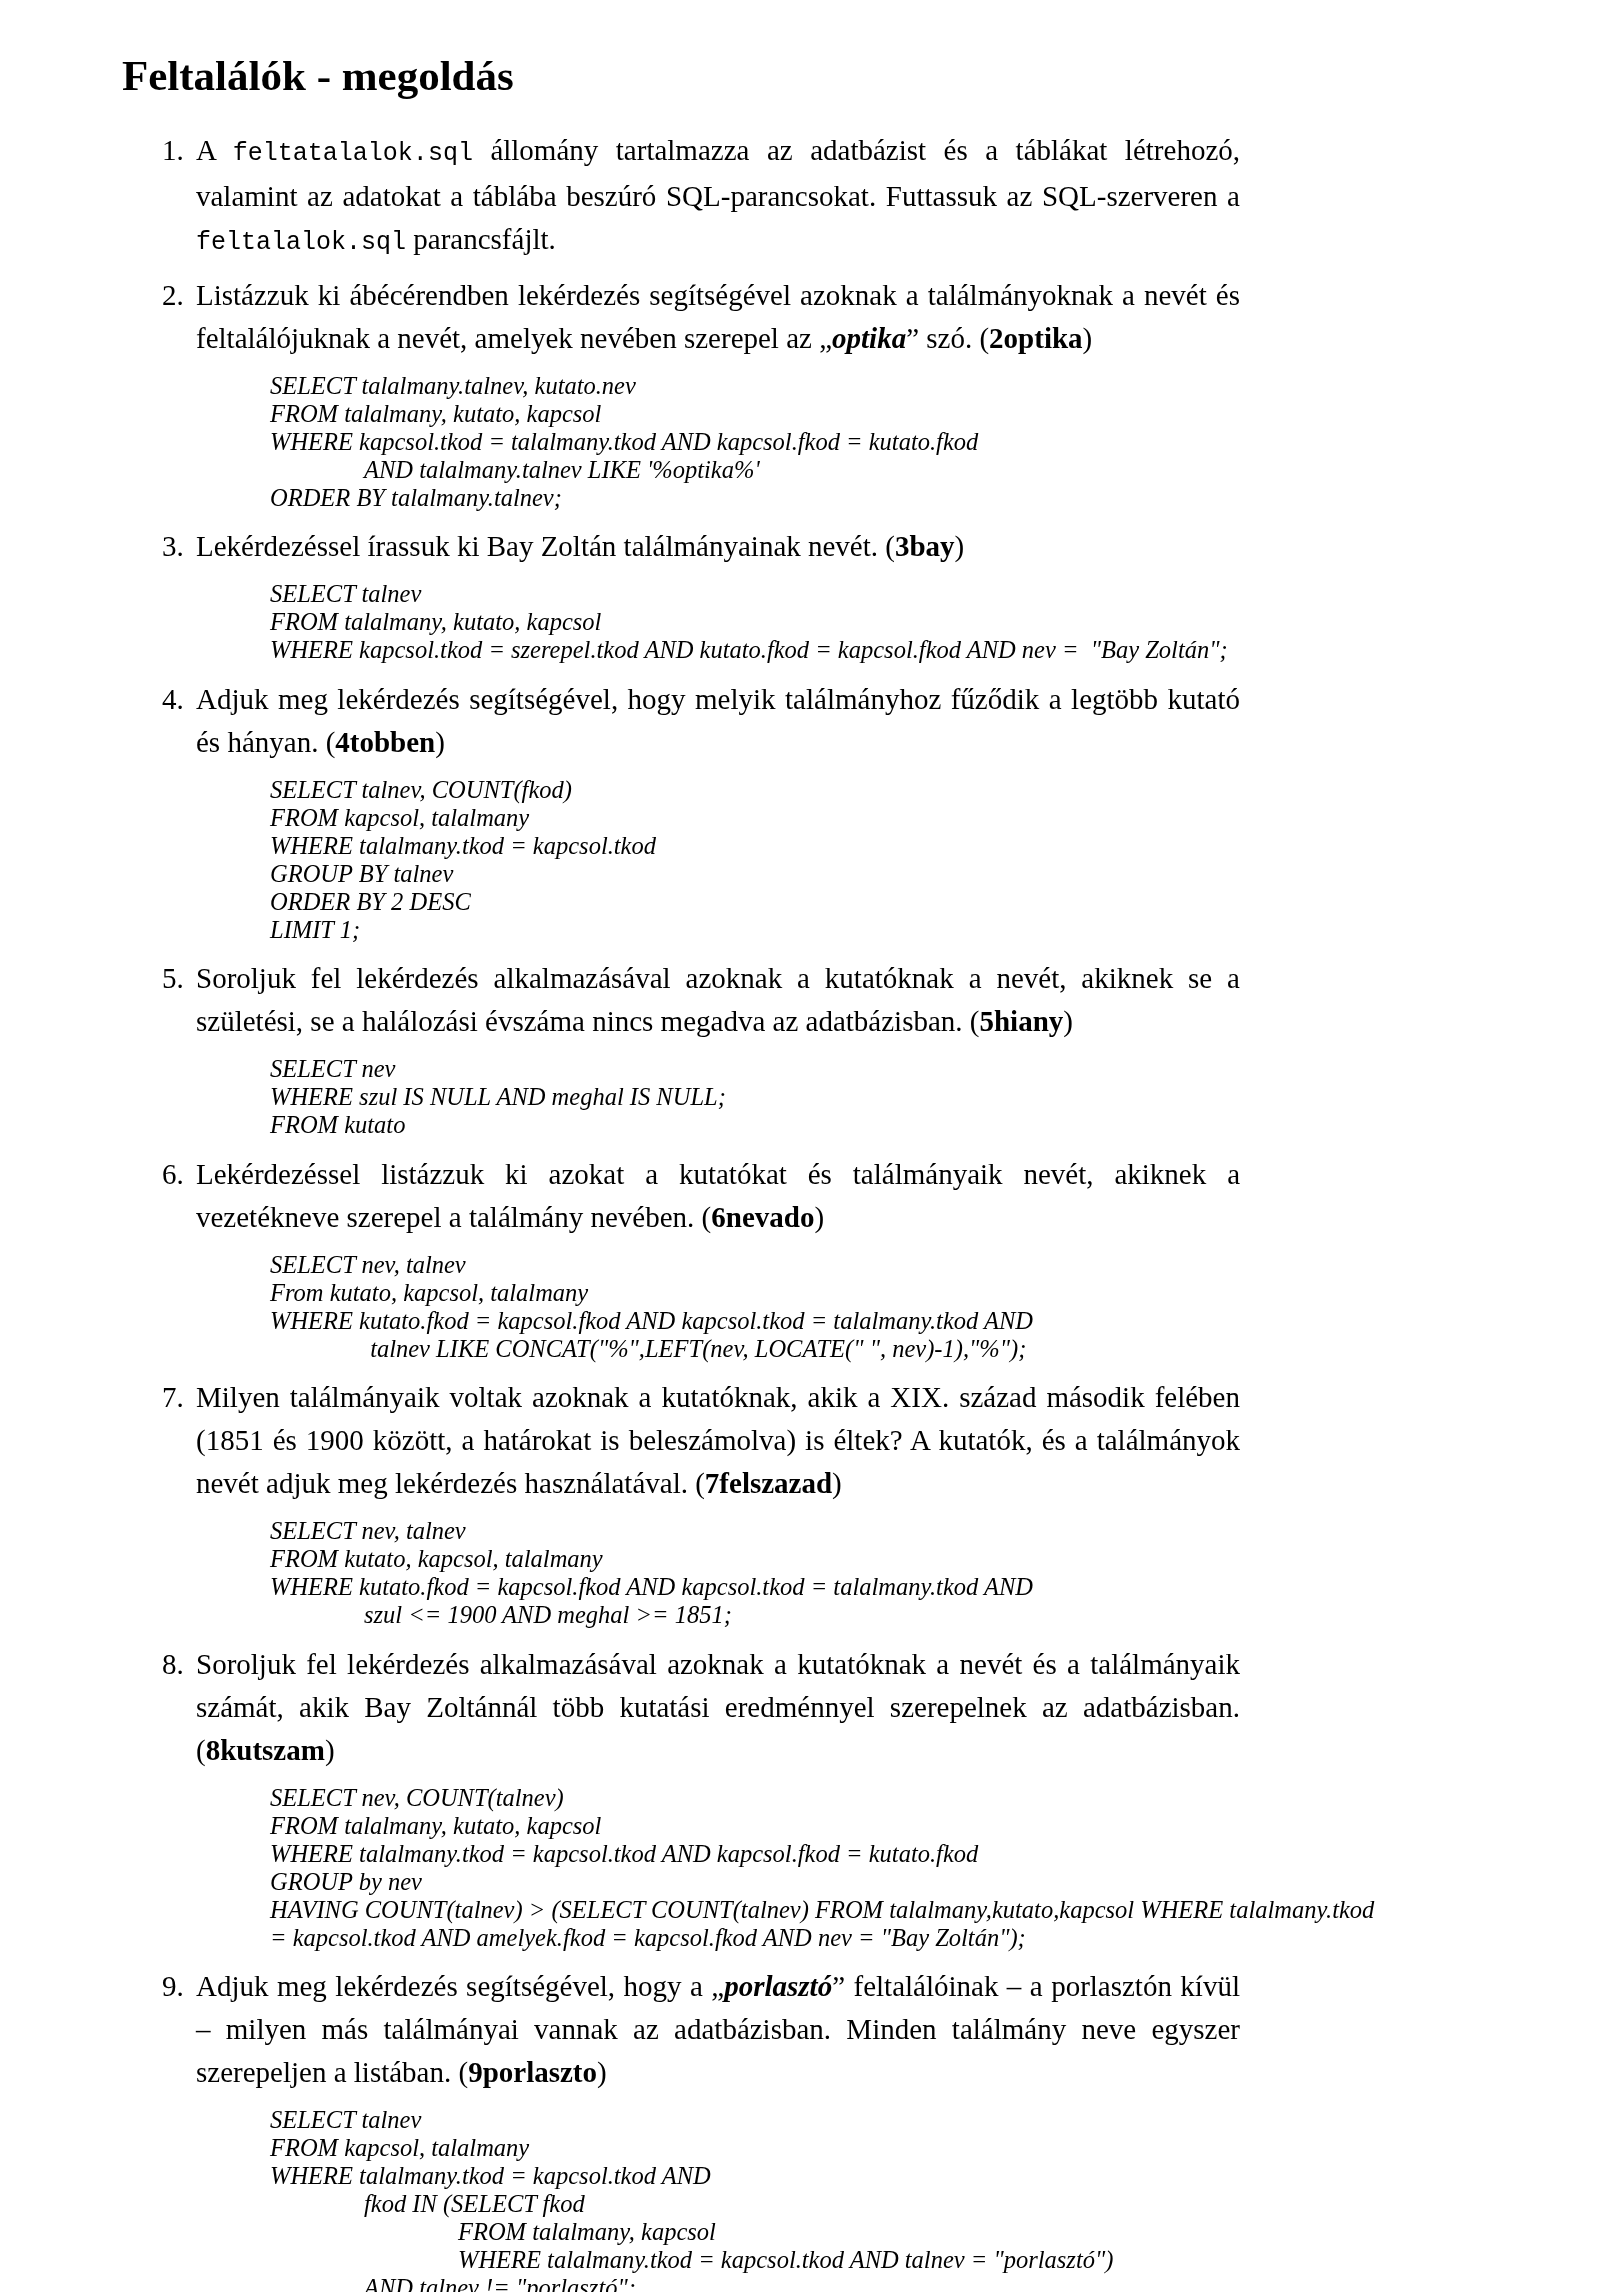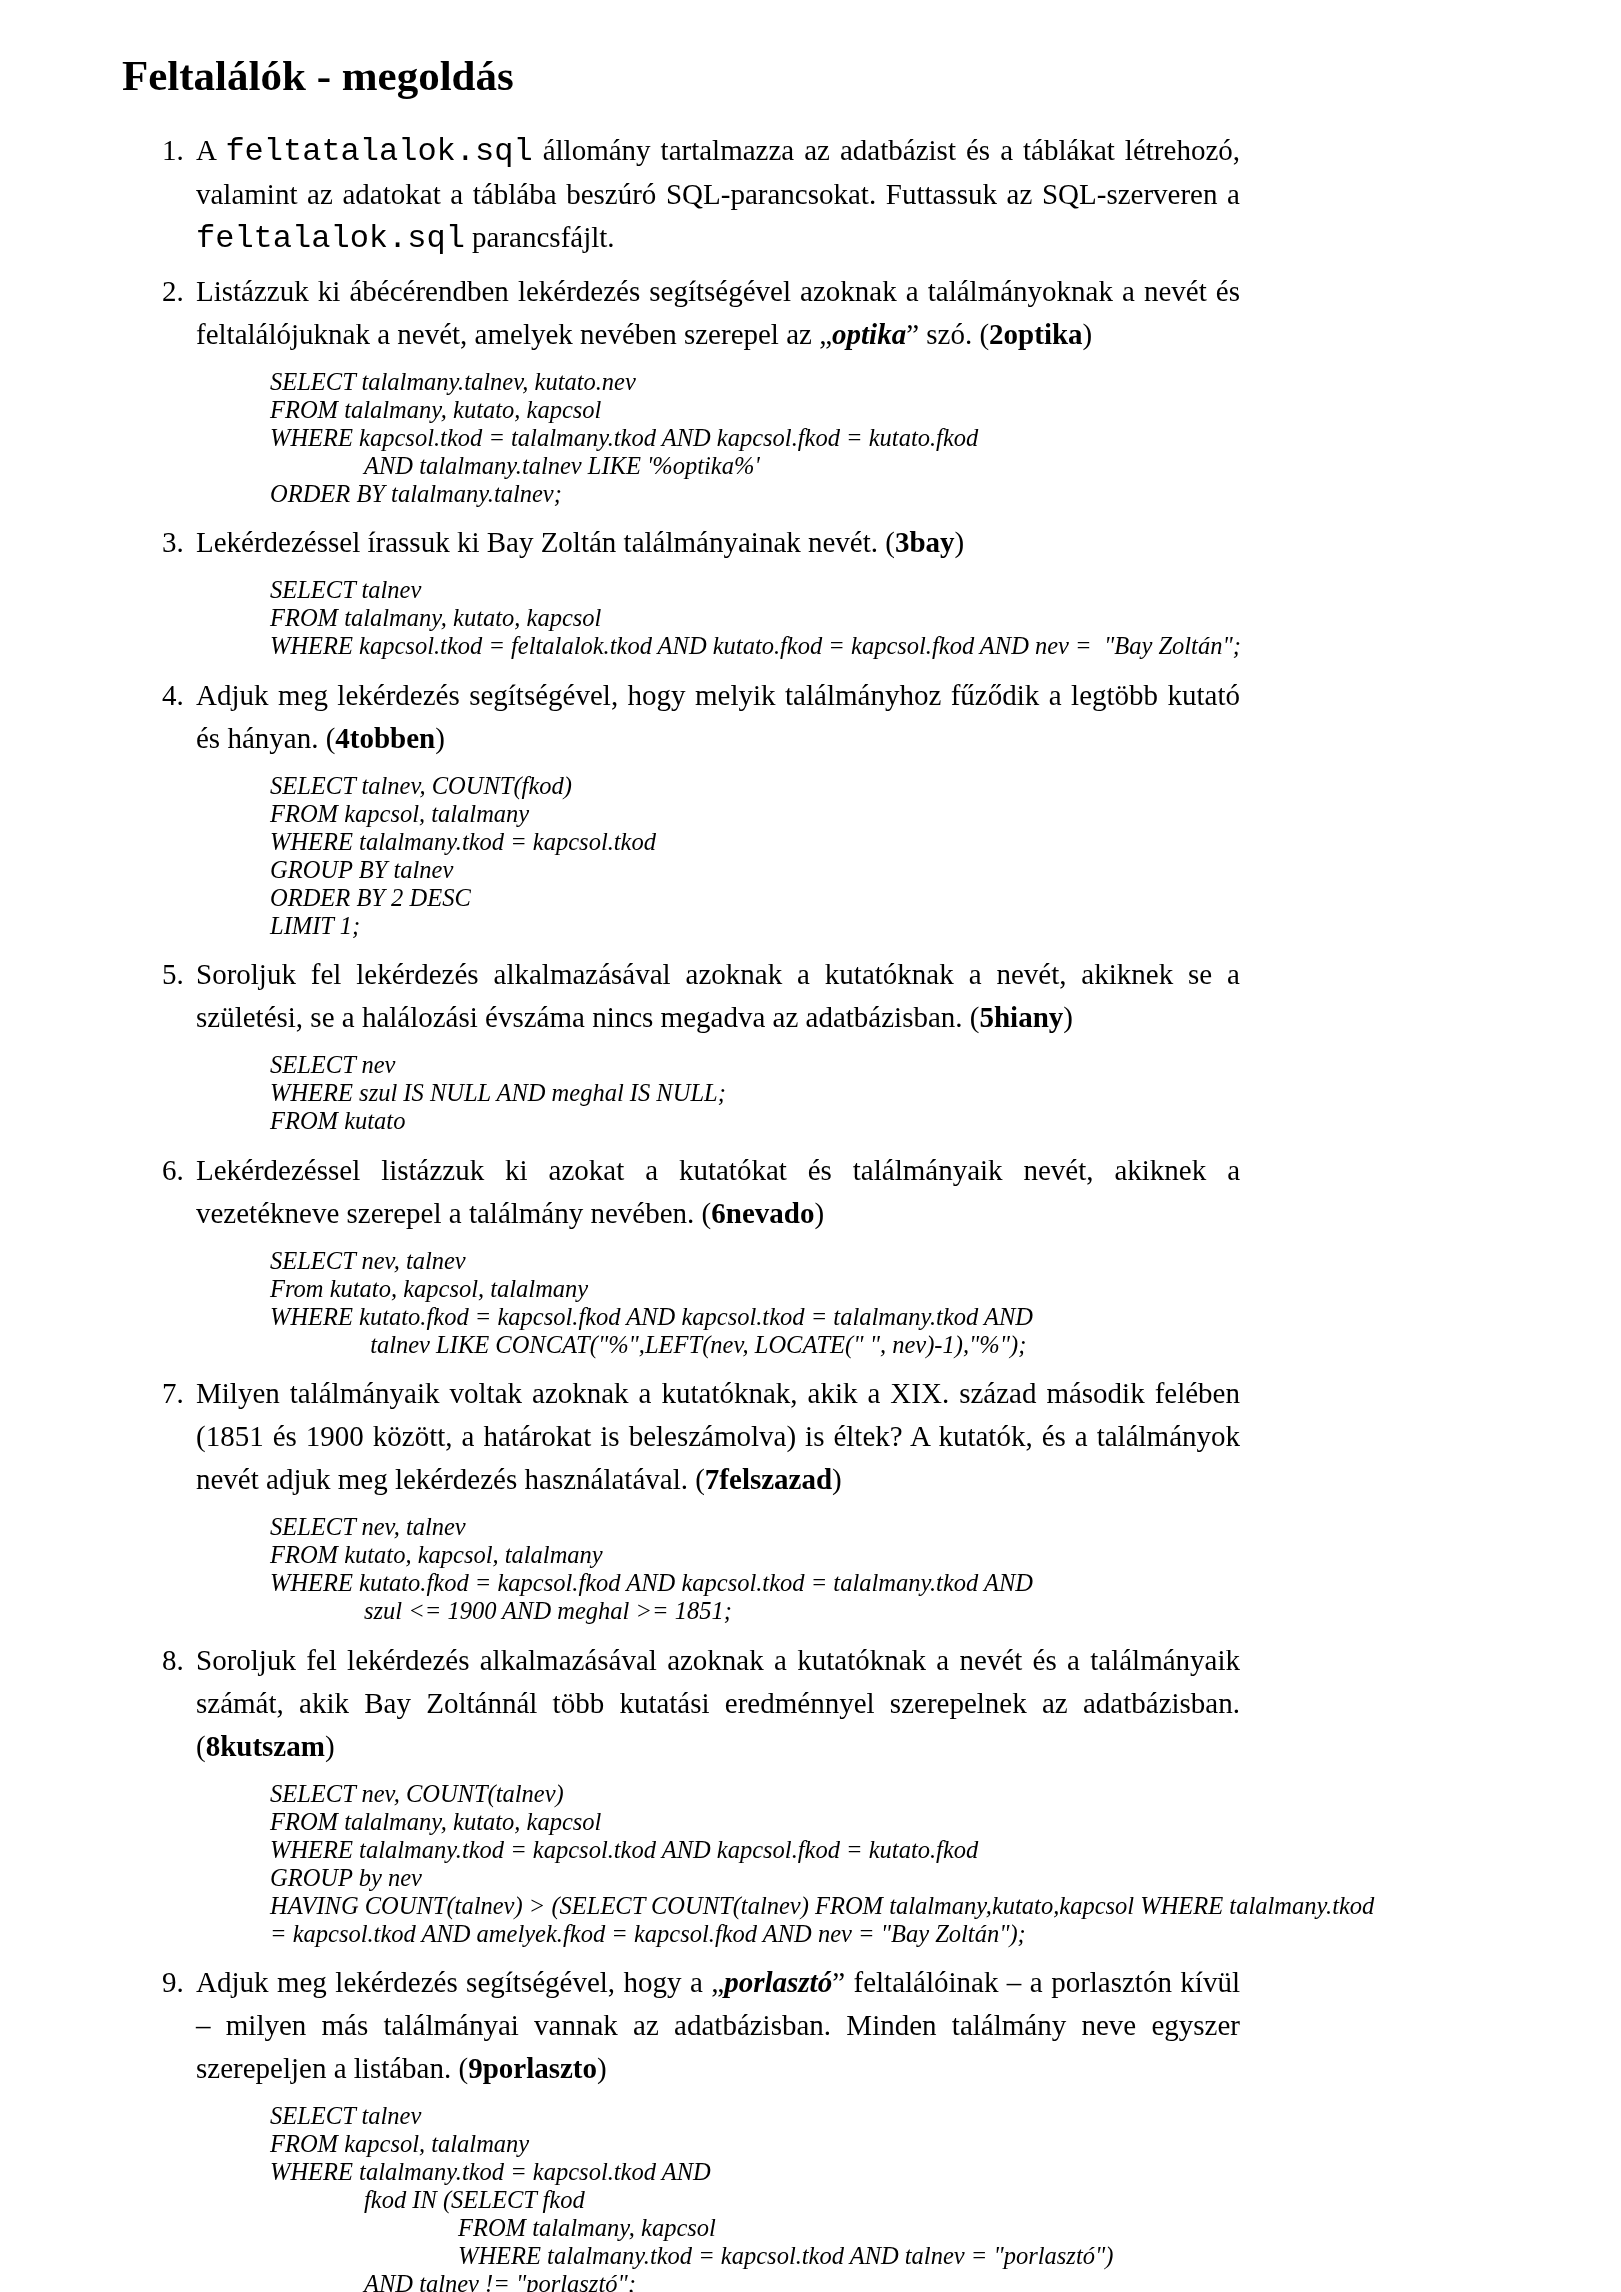--- a/index.html
+++ b/index.html
@@ -45,21 +45,21 @@
   .q-text {
     font-size: 29px;
     line-height: 43px;
     text-align: justify;
   }
   .seg-normal { }
   .seg-bold { font-weight: bold; }
   .seg-bolditalic { font-weight: bold; font-style: italic; }
   .seg-mono {
     font-family: "Liberation Mono", monospace;
-    font-size: 32px;
+    font-size: 25px;
   }
   .sql {
     margin: 11.8px 0 3.9px 74px;
   }
   .sql-line {
     font-size: 24.5px;
     line-height: 28px;
     font-style: italic;
     white-space: pre;
   }
@@ -91,21 +91,21 @@
           </div>
         </div>
       </div>
       <div class="item">
         <div class="num">3.</div>
         <div class="item-body">
           <div class="q-text"><span class="seg-normal">Lekérdezéssel írassuk ki Bay Zoltán találmányainak nevét. (</span><span class="seg-bold">3bay</span><span class="seg-normal">)</span></div>
           <div class="sql">
             <div class="sql-line indent-0">SELECT talnev</div>
             <div class="sql-line indent-0">FROM talalmany, kutato, kapcsol</div>
-            <div class="sql-line indent-0">WHERE kapcsol.tkod = feltalalok.tkod AND kutato.fkod = kapcsol.fkod AND nev =  "Bay Zoltán";</div>
+            <div class="sql-line indent-0">WHERE kapcsol.tkod = szerepel.tkod AND kutato.fkod = kapcsol.fkod AND nev =  "Bay Zoltán";</div>
           </div>
         </div>
       </div>
       <div class="item">
         <div class="num">4.</div>
         <div class="item-body">
           <div class="q-text"><span class="seg-normal">Adjuk meg lekérdezés segítségével, hogy melyik találmányhoz fűződik a legtöbb kutató és hányan. (</span><span class="seg-bold">4tobben</span><span class="seg-normal">)</span></div>
           <div class="sql">
             <div class="sql-line indent-0">SELECT talnev, COUNT(fkod)</div>
             <div class="sql-line indent-0">FROM kapcsol, talalmany</div>

